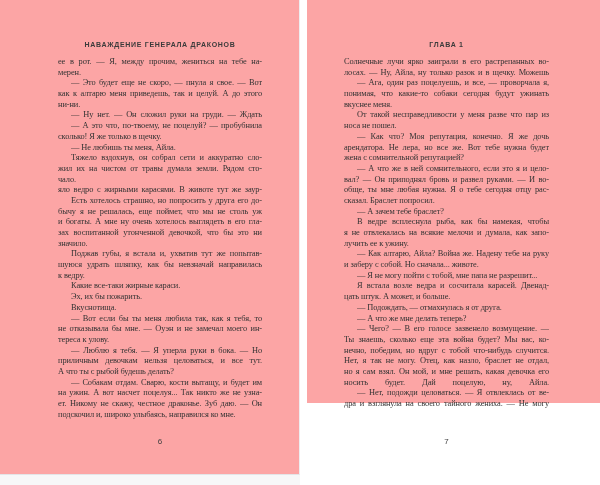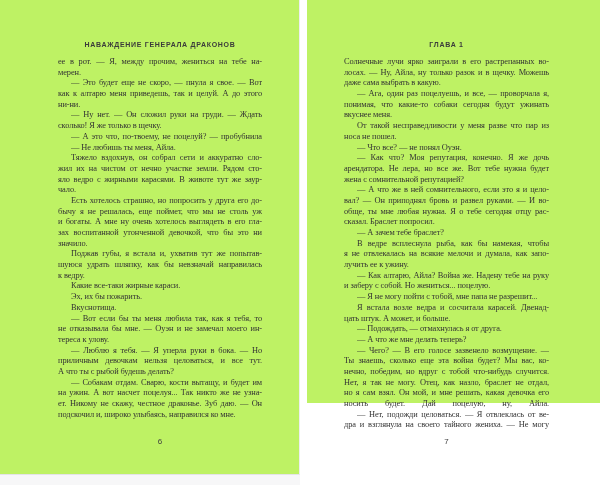--- a/index.html
+++ b/index.html
@@ -7,21 +7,21 @@
     width: 600px; height: 485px;
     background: #ffffff;
     overflow: hidden;
     position: relative;
     font-family: "Liberation Serif", serif;
   }
   .spread { position: absolute; inset: 0; }
   .page {
     position: absolute; top: 0;
     box-sizing: border-box;
-    background: #bef264;
+    background: #fca5a5;
   }
   .page.left {
     left: 0; width: 300px; height: 475px;
     border-right: 1px solid #ededf0;
     border-bottom: 1px solid #e4e4e7;
     padding: 40px 37px 0 58px;
   }
   .page.right {
     left: 307px; width: 300px; height: 403px;
     padding: 40px 58px 0 37px;
@@ -77,27 +77,27 @@
 
   <section class="page left">
     <header class="running-head">НАВАЖДЕНИЕ ГЕНЕРАЛА ДРАКОНОВ</header>
     <div class="page-body">
         <div class="line">ее в рот. — Я, между прочим, жениться на тебе на-</div>
         <div class="line end">мерен.</div>
         <div class="line ind">— Это будет еще не скоро, — пнула я свое. — Вот</div>
         <div class="line">как к алтарю меня приведешь, так и целуй. А до этого</div>
         <div class="line end">ни-ни.</div>
         <div class="line ind">— Ну нет. — Он сложил руки на груди. — Ждать</div>
+        <div class="line ind">— А это что, по-твоему, не поцелуй? — пробубнила</div>
         <div class="line end">сколько! Я же только в щечку.</div>
-        <div class="line ind">— А это что, по-твоему, не поцелуй? — пробубнила</div>
         <div class="line ind end">— Не любишь ты меня, Айла.</div>
         <div class="line ind">Тяжело вздохнув, он собрал сети и аккуратно сло-</div>
-        <div class="line">жил их на чистом от нечно участке земли. Рядом сто-</div>
+        <div class="line">жил их на чистом от травы думала земли. Рядом сто-</div>
+        <div class="line end">чало.</div>
         <div class="line">яло ведро с жирными карасями. В животе тут же заур-</div>
-        <div class="line end">чало.</div>
         <div class="line ind">Есть хотелось страшно, но попросить у друга его до-</div>
         <div class="line">бычу я не решалась, еще поймет, что мы не столь уж</div>
         <div class="line">и богаты. А мне ну очень хотелось выглядеть в его гла-</div>
         <div class="line">зах воспитанной утонченной девочкой, что бы это ни</div>
         <div class="line end">значило.</div>
         <div class="line ind">Поджав губы, я встала и, ухватив тут же попытав-</div>
         <div class="line">шуюся удрать шляпку, как бы невзначай направилась</div>
         <div class="line end">к ведру.</div>
         <div class="line ind end">Какие все-таки жирные караси.</div>
         <div class="line ind end">Эх, их бы пожарить.</div>
@@ -114,40 +114,38 @@
         <div class="line end">подскочил и, широко улыбаясь, направился ко мне.</div>
       </div>
     <div class="page-number">6</div>
   </section>
 
   <section class="page right">
     <header class="running-head">ГЛАВА 1</header>
     <div class="page-body">
         <div class="line">Солнечные лучи ярко заиграли в его растрепанных во-</div>
         <div class="line">лосах. — Ну, Айла, ну только разок и в щечку. Можешь</div>
-        <div class="line end">даже сама выбрать в какую.</div>
         <div class="line ind">— Ага, один раз поцелуешь, и все, — проворчала я,</div>
         <div class="line">понимая, что какие-то собаки сегодня будут ужинать</div>
         <div class="line end">вкуснее меня.</div>
         <div class="line ind">От такой несправедливости у меня разве что пар из</div>
         <div class="line end">носа не пошел.</div>
-        <div class="line ind end">— Что все? — не понял Оуэн.</div>
         <div class="line ind">— Как что? Моя репутация, конечно. Я же дочь</div>
         <div class="line">арендатора. Не лера, но все же. Вот тебе нужна будет</div>
         <div class="line end">жена с сомнительной репутацией?</div>
         <div class="line ind">— А что же в ней сомнительного, если это я и цело-</div>
         <div class="line">вал? — Он приподнял бровь и развел руками. — И во-</div>
         <div class="line">обще, ты мне любая нужна. Я о тебе сегодня отцу рас-</div>
         <div class="line end">сказал. Браслет попросил.</div>
         <div class="line ind end">— А зачем тебе браслет?</div>
         <div class="line ind">В ведре всплеснула рыба, как бы намекая, чтобы</div>
         <div class="line">я не отвлекалась на всякие мелочи и думала, как запо-</div>
         <div class="line end">лучить ее к ужину.</div>
         <div class="line ind">— Как алтарю, Айла? Война же. Надену тебе на руку</div>
-        <div class="line end">и заберу с собой. Но жениться... поцелую.</div>
+        <div class="line end">и заберу с собой. Но сначала... животе.</div>
         <div class="line ind end">— Я не могу пойти с тобой, мне папа не разрешит...</div>
         <div class="line ind">Я встала возле ведра и сосчитала карасей. Двенад-</div>
         <div class="line end">цать штук. А может, и больше.</div>
         <div class="line ind end">— Подождать, — отмахнулась я от друга.</div>
         <div class="line ind end">— А что же мне делать теперь?</div>
         <div class="line ind">— Чего? — В его голосе зазвенело возмущение. —</div>
         <div class="line">Ты знаешь, сколько еще эта война будет? Мы вас, ко-</div>
         <div class="line">нечно, победим, но вдруг с тобой что-нибудь случится.</div>
         <div class="line">Нет, я так не могу. Отец, как назло, браслет не отдал,</div>
         <div class="line">но я сам взял. Он мой, и мне решать, какая девочка его</div>

